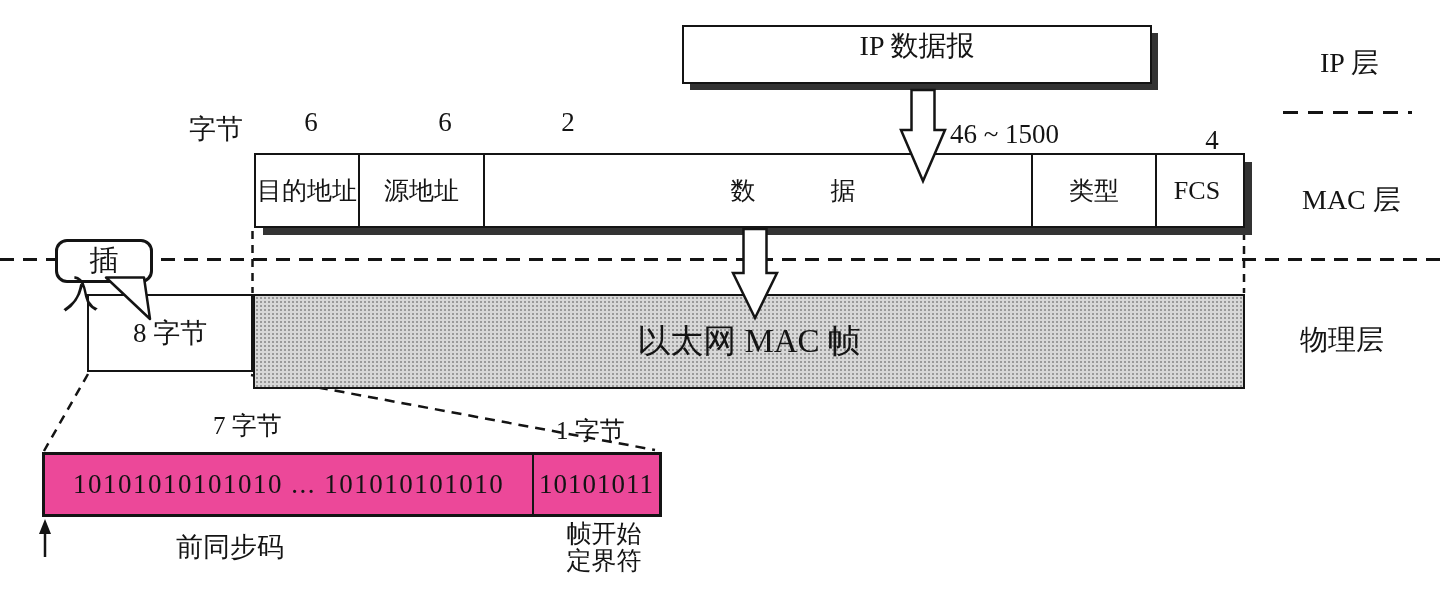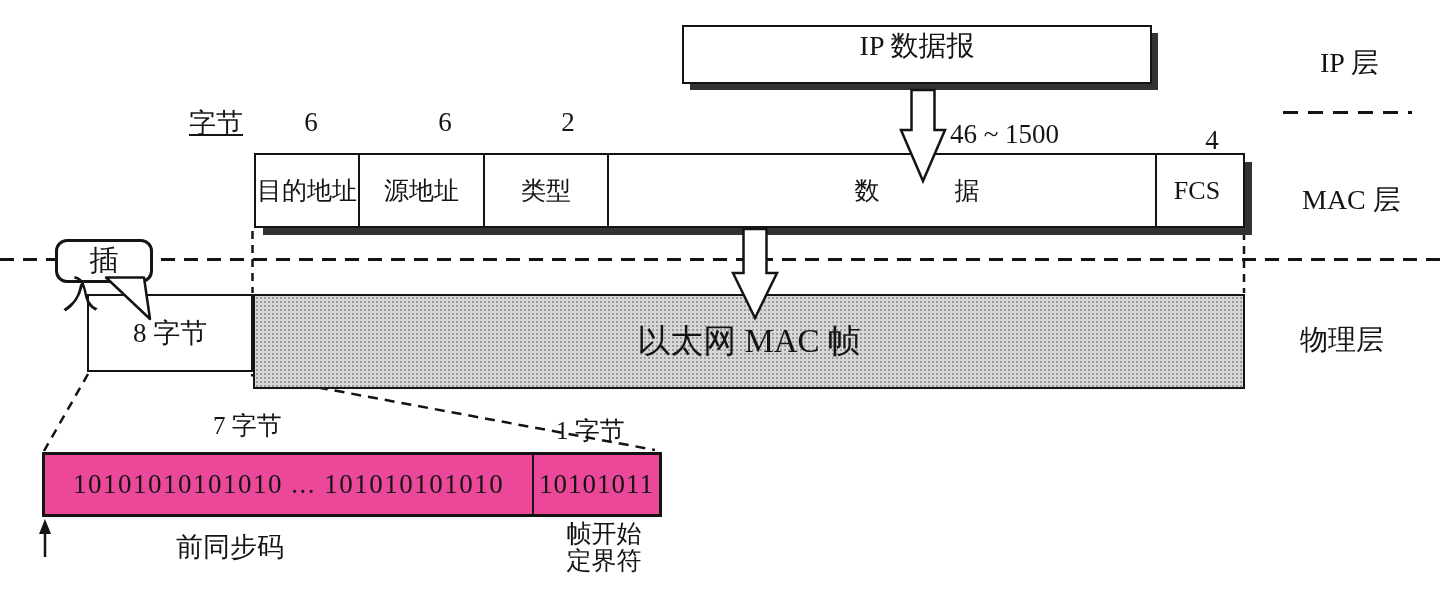--- a/index.html
+++ b/index.html
@@ -26,21 +26,21 @@
     left: 682px; top: 25px; width: 470px; height: 59px;
     border: 2.5px solid #141414;
     background: #ffffff;
     box-shadow: 7px 7px 0 -1px #333333;
     display: flex; align-items: flex-start; justify-content: center;
     font-size: 28px; z-index: 1;
   }
 
   
   .byte-num { position: absolute; font-size: 27px; white-space: nowrap; text-align: center; z-index: 1; }
-  .unit-label { left: 189px; top: 105px; font-size: 27px; z-index: 1; text-decoration: underline; }
+  .unit-label { left: 189px; top: 111px; font-size: 27px; z-index: 1; }
 
   
   .mac-frame {
     left: 254px; top: 153px; width: 991px; height: 75px;
     border: 2.5px solid #141414;
     background: #ffffff;
     box-shadow: 8px 8px 0 -1px #333333;
     display: flex; z-index: 1;
   }
   .mac-cell {
@@ -126,22 +126,22 @@
   <div class="abs unit-label">字节</div>
   <div class="byte-num" style="left:291px; top:107px; width:40px;">6</div>
   <div class="byte-num" style="left:425px; top:107px; width:40px;">6</div>
   <div class="byte-num" style="left:548px; top:107px; width:40px;">2</div>
   <div class="byte-num" style="left:950px; top:119px;">46 ~ 1500</div>
   <div class="byte-num" style="left:1192px; top:125px; width:40px;">4</div>
 
   <div class="abs mac-frame">
     <div class="mac-cell cell-dest">目的地址</div>
     <div class="mac-cell cell-src">源地址</div>
+    <div class="mac-cell cell-data">数　　　据</div>
     <div class="mac-cell cell-type">类型</div>
-    <div class="mac-cell cell-data">数　　　据</div>
     <div class="mac-cell cell-fcs last">FCS</div>
   </div>
   <div class="layer-label" style="left:1302px; top:181px;">MAC 层</div>
 
   <div class="abs phy-white">
     <span>8 字节</span>
   </div>
   <div class="abs phy-gray">
     <span>以太网 MAC 帧</span>
   </div>

